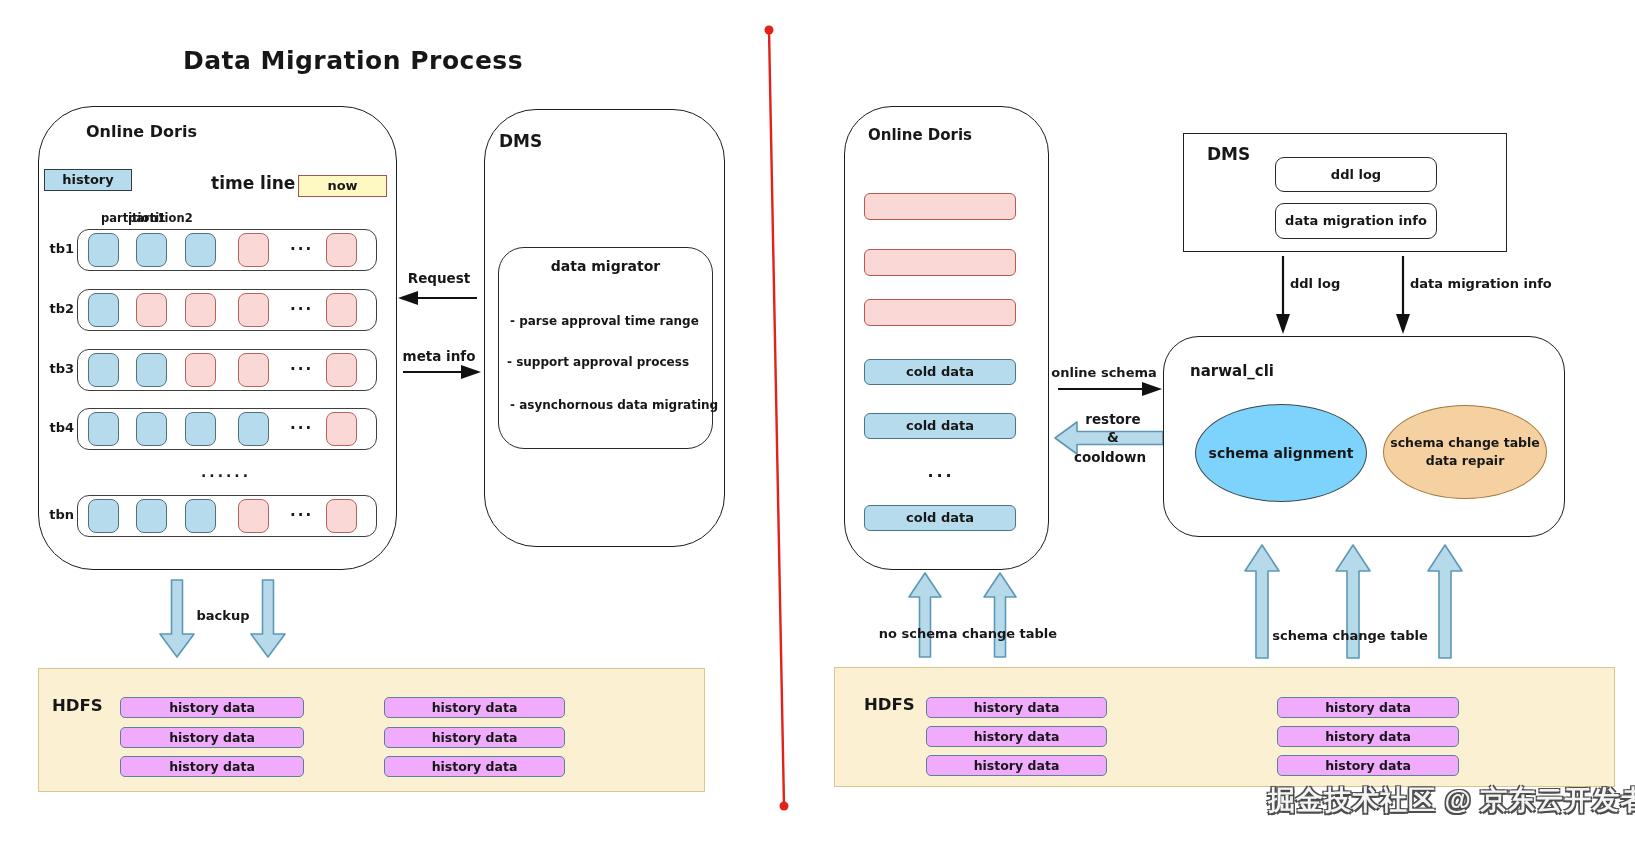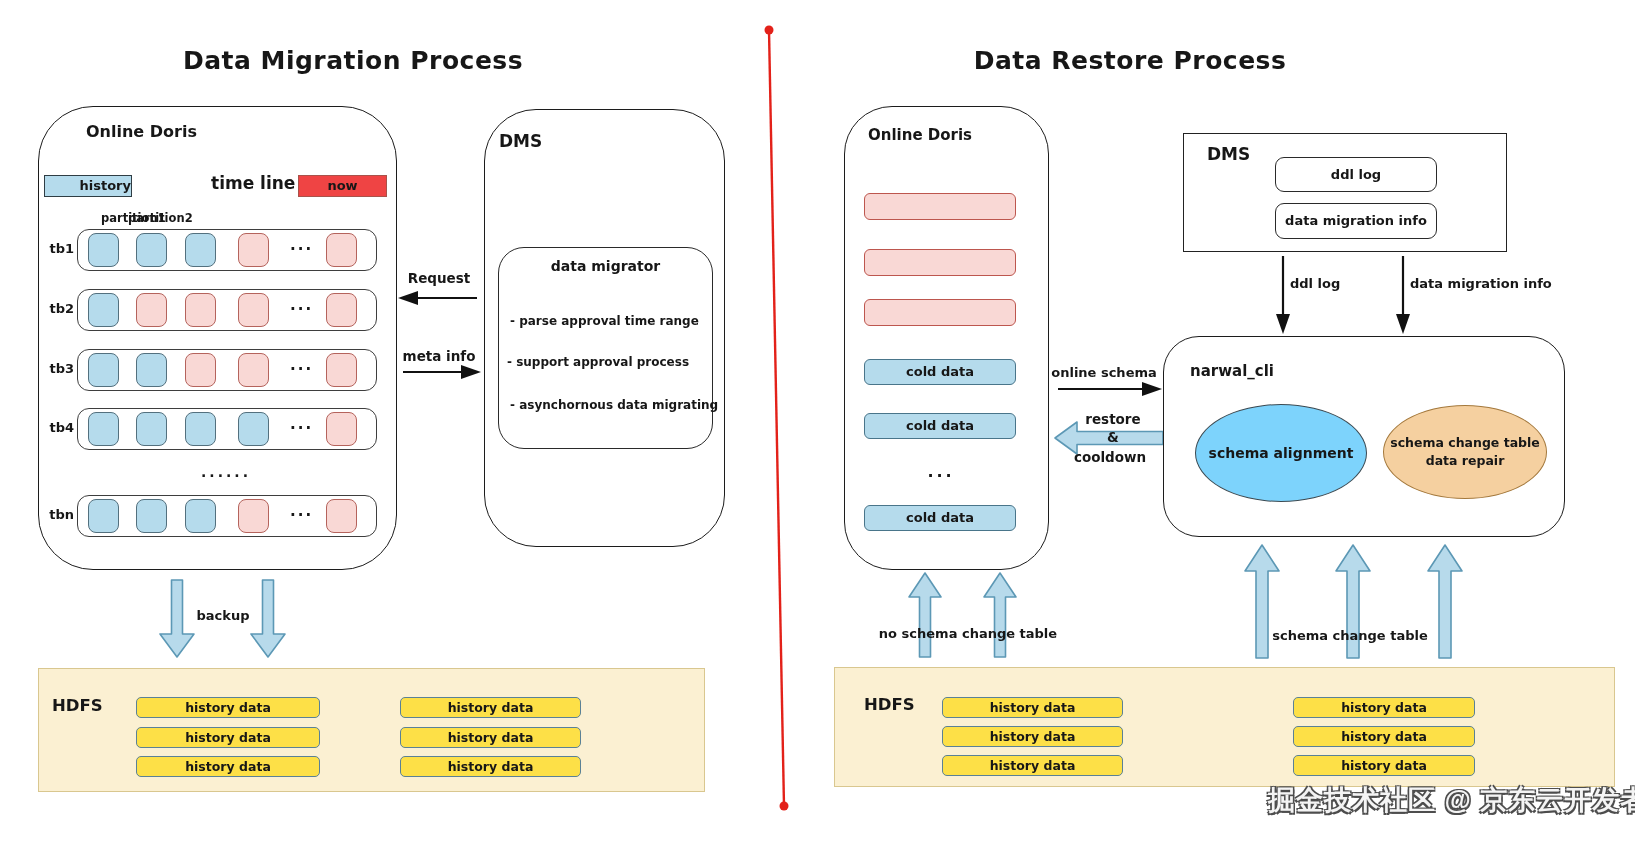--- a/index.html
+++ b/index.html
@@ -5,35 +5,35 @@
   html,body{margin:0;padding:0;background:#fff;}
   .canvas{position:relative;width:1635px;height:841px;background:#ffffff;overflow:hidden;
           font-family:"DejaVu Sans","Liberation Sans",sans-serif;font-weight:bold;color:#171717;}
   .title{position:absolute;font-size:25px;letter-spacing:.5px;transform:translateX(-50%);white-space:nowrap;}
   svg.overlay{position:absolute;left:0;top:0;pointer-events:none;}
   
   .bigbox{position:absolute;background:#fff;border:1.7px solid #1c1c1c;}
   .boxlabel{position:absolute;white-space:nowrap;}
   .chip{position:absolute;height:20px;line-height:20px;text-align:center;font-size:13px;}
   .chip.history{background:#b5dbec;border:1.5px solid #2f3d44;}
-  .chip.now{background:#ef4444;border:1.5px solid #a8534b;}
+  .chip.now{background:#fef9c3;border:1.5px solid #a8534b;}
   .small-label{position:absolute;font-size:11.5px;white-space:nowrap;}
   .tb-label{position:absolute;font-size:13px;text-align:right;white-space:nowrap;}
   .tb-row{position:absolute;width:298px;height:40px;background:#fff;border:1.6px solid #3e3e3e;border-radius:12px;}
   .sq{position:absolute;top:3px;width:29px;height:32px;border-radius:8px;}
   .sq.blue{background:#b5dbec;border:1.5px solid #53707e;}
   .sq.pink{background:#f9d8d5;border:1.5px solid #b5635c;}
   .row-dots{position:absolute;font-size:15px;letter-spacing:2px;white-space:nowrap;}
   .sep-dots{position:absolute;font-size:14px;letter-spacing:3px;transform:translateX(-50%);}
   .arrow-label{position:absolute;font-size:13.5px;white-space:nowrap;}
   .centered{transform:translateX(-50%);text-align:center;}
   .inner-box{position:absolute;background:#fff;border:1.6px solid #2a2a2a;}
   .bullet{position:absolute;font-size:12px;white-space:nowrap;}
   .bar{position:absolute;text-align:center;white-space:nowrap;}
-  .bar.hist{background:#fde047;border:1.4px solid #5a8196;border-radius:5px;height:19px;line-height:19px;font-size:12.5px;margin-left:16px;}
+  .bar.hist{background:#f0abfc;border:1.4px solid #5a8196;border-radius:5px;height:19px;line-height:19px;font-size:12.5px;}
   .bar.pinkbar{background:#f9d8d5;border:1.5px solid #bd564e;border-radius:6px;height:25px;}
   .bar.coldbar{background:#b5dbec;border:1.5px solid #49758a;border-radius:6px;height:24px;line-height:24px;font-size:13px;}
   .yellowbox{position:absolute;background:#fbf0d2;border:1.6px solid #d9c78f;}
   .rectbox{position:absolute;background:#fff;border:1.7px solid #222;}
   .pill{position:absolute;background:#fff;border:1.5px solid #2a2a2a;border-radius:9px;text-align:center;font-size:13px;}
   .ellipse{position:absolute;border-radius:50%;display:flex;align-items:center;justify-content:center;text-align:center;}
   .ellipse.blue-el{background:#7dd3fc;border:1.6px solid #3c4a52;}
   .ellipse.orange-el{background:#f5d0a0;border:1.6px solid #a4793d;}
   .watermark{position:absolute;font-size:27px;letter-spacing:1px;color:#f4f4f4;font-family:sans-serif;
     text-shadow:-1.5px -1.5px 0 #4d4d4d,1.5px -1.5px 0 #4d4d4d,-1.5px 1.5px 0 #4d4d4d,1.5px 1.5px 0 #4d4d4d;white-space:nowrap;}
@@ -87,25 +87,24 @@
       <polygon points="925,573 941,597 930.5,597 930.5,657 919.5,657 919.5,597 909,597"></polygon>
       <polygon points="1000,573 1016,597 1005.5,597 1005.5,657 994.5,657 994.5,597 984,597"></polygon>
       <polygon points="1262,545 1279,571 1268,571 1268,658 1256,658 1256,571 1245,571"></polygon>
       <polygon points="1353,545 1370,571 1359,571 1359,658 1347,658 1347,571 1336,571"></polygon>
       <polygon points="1445,545 1462,571 1451,571 1451,658 1439,658 1439,571 1428,571"></polygon>
       <polygon points="1055,438 1077,422 1077,431.5 1163,431.5 1163,444.5 1077,444.5 1077,454"></polygon>
     </g>
   </svg>
 
   <div class="title" style="left:353px;top:46px;">Data Migration Process</div>
-  <div class="title" style="left:1130px;top:46px;">Data Restore Process</div>
 
   <div class="bigbox" style="left:38px;top:106px;width:357px;height:462px;border-radius:55px;"></div>
   <div class="boxlabel" style="left:86px;top:122px;font-size:16px;">Online Doris</div>
-  <div class="chip history" style="left:44px;top:175px;width:86px;text-align:right;">history</div>
+  <div class="chip history" style="left:44px;top:169px;width:86px;">history</div>
   <div class="arrow-label" style="left:211px;top:173px;font-size:17px;">time line</div>
   <div class="chip now" style="left:298px;top:175px;width:87px;">now</div>
   <div class="small-label" style="left:58px;top:211px;margin-left:43px;">partition1</div>
   <div class="small-label" style="left:128px;top:211px;">partition2</div>
   <div>
       <div class="tb-label" style="left: 48px; top: 241px; width: 26px;">tb1</div>
       <div class="tb-row" style="left: 77px; top: 229px;">
         <div class="sq blue" style="left: 10px;"></div>
         <div class="sq blue" style="left: 58px;"></div>
         <div class="sq blue" style="left: 107px;"></div>

